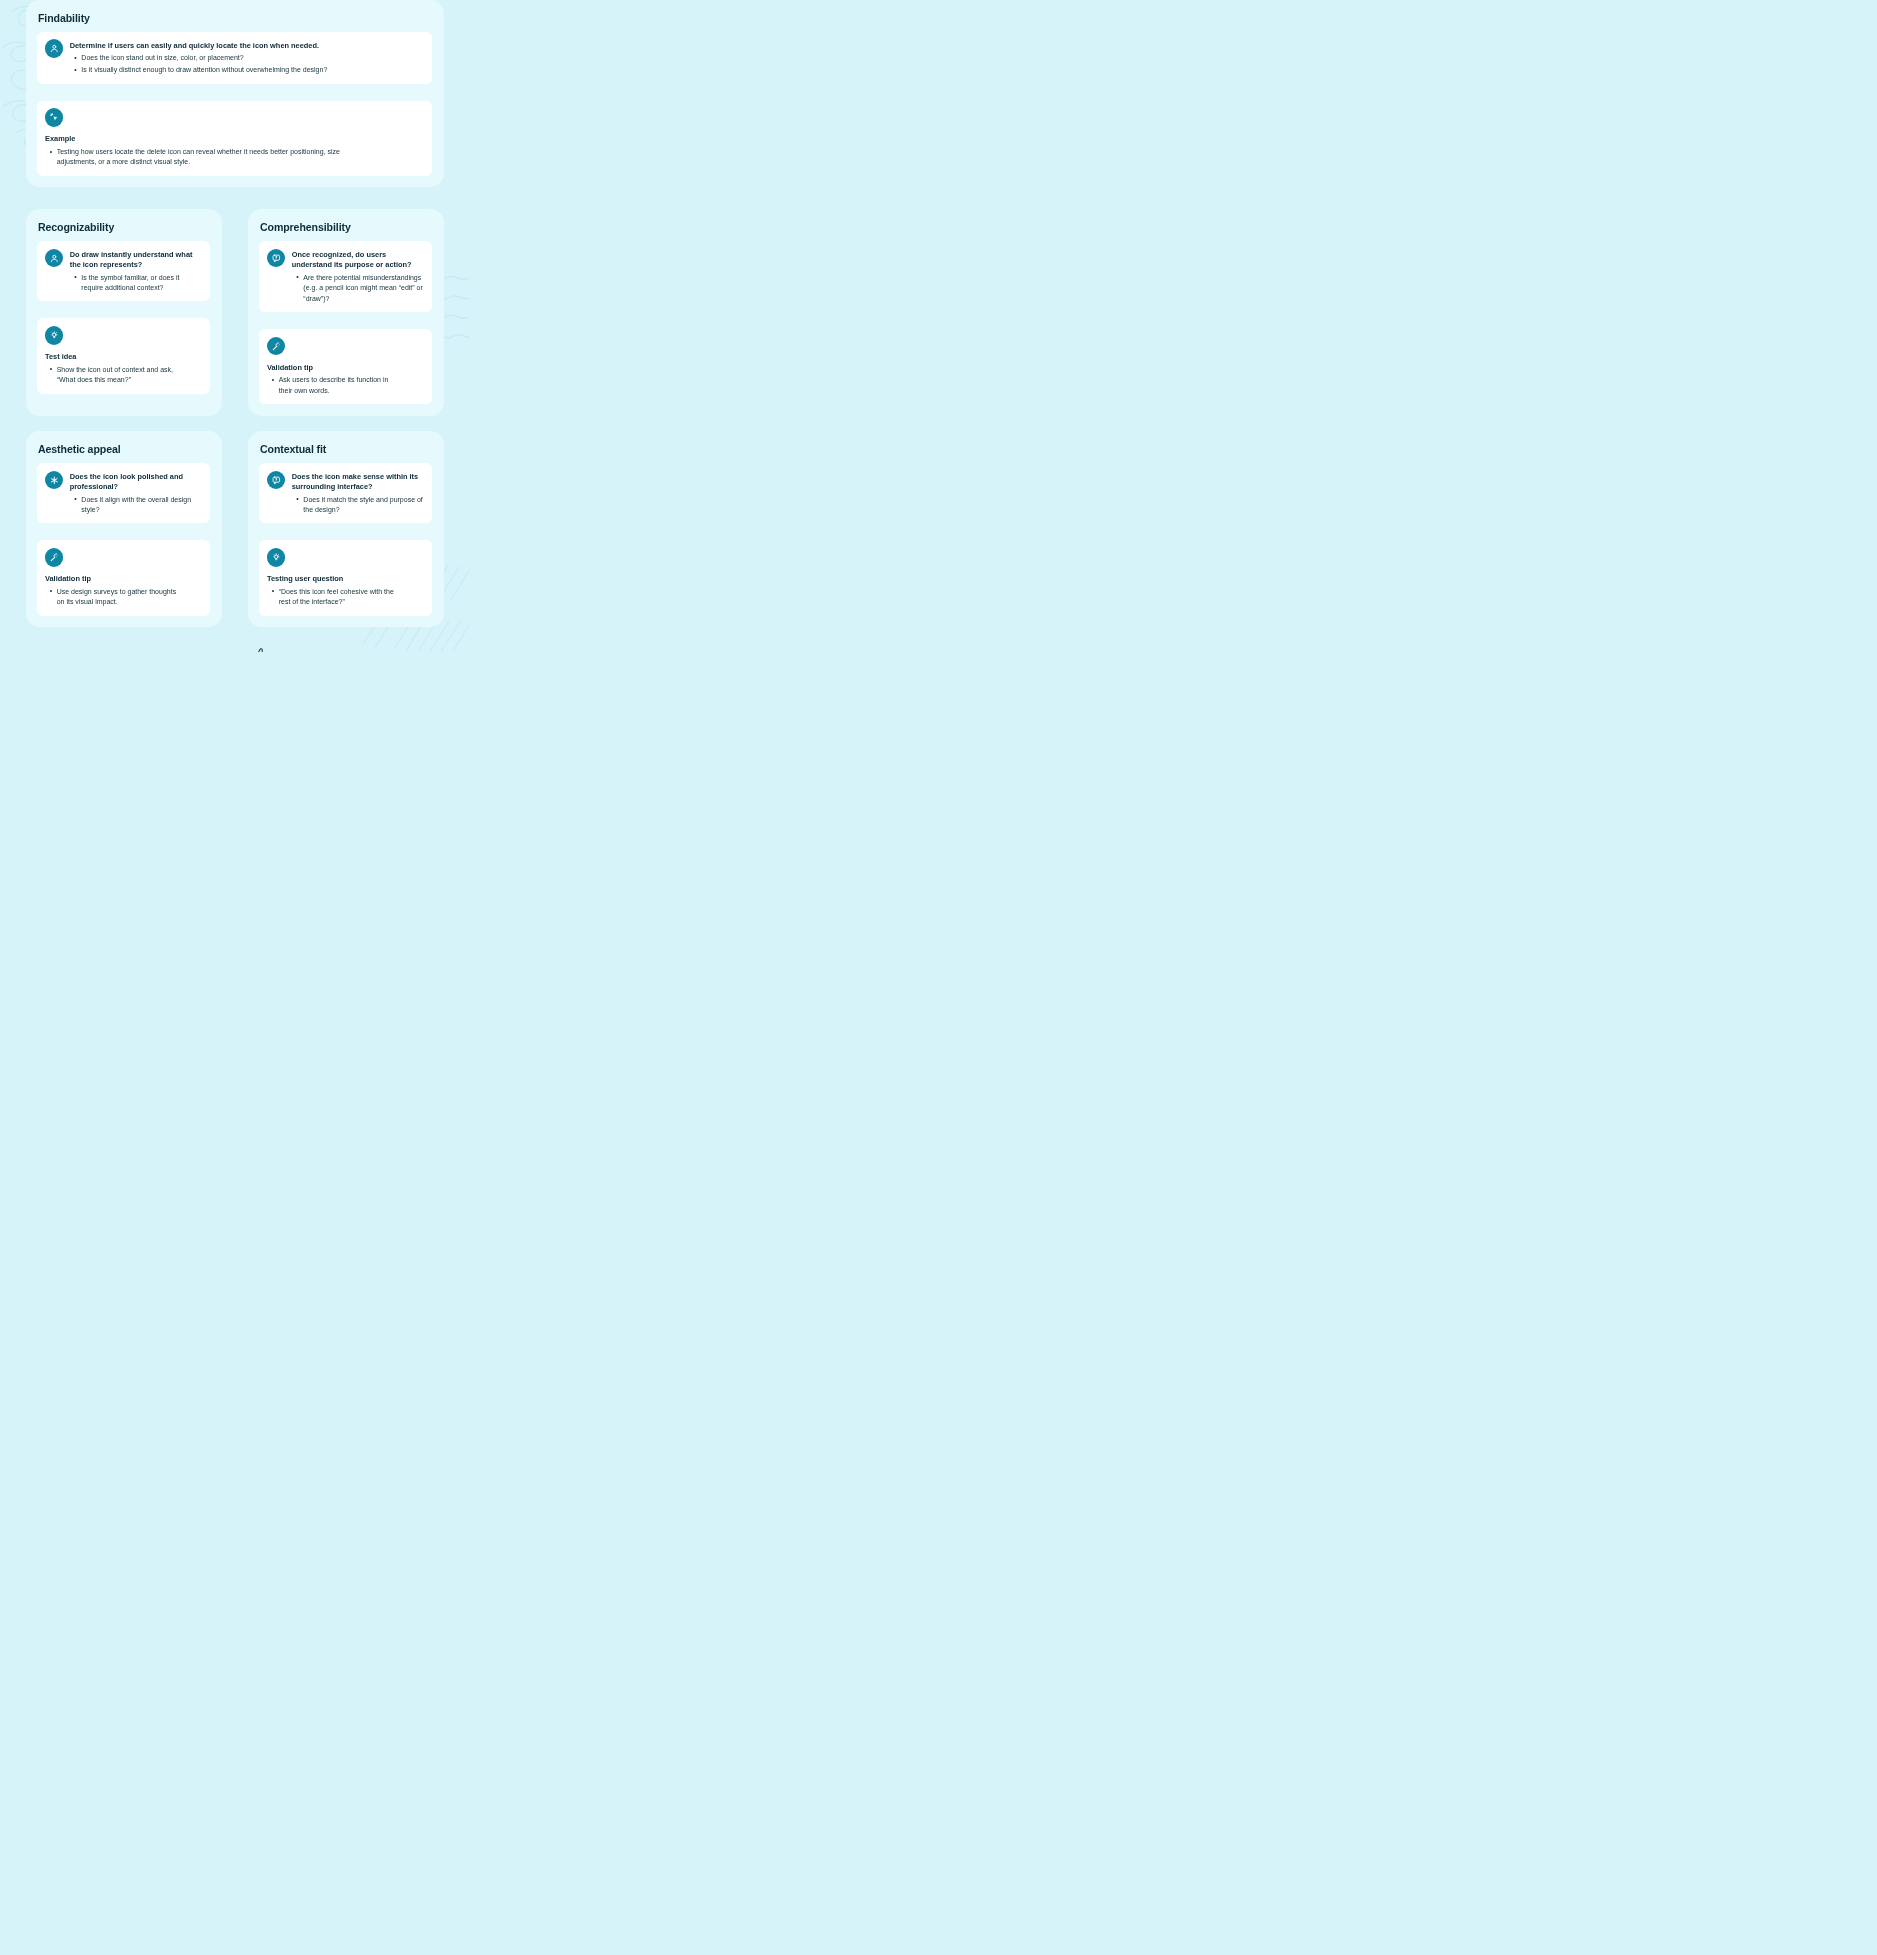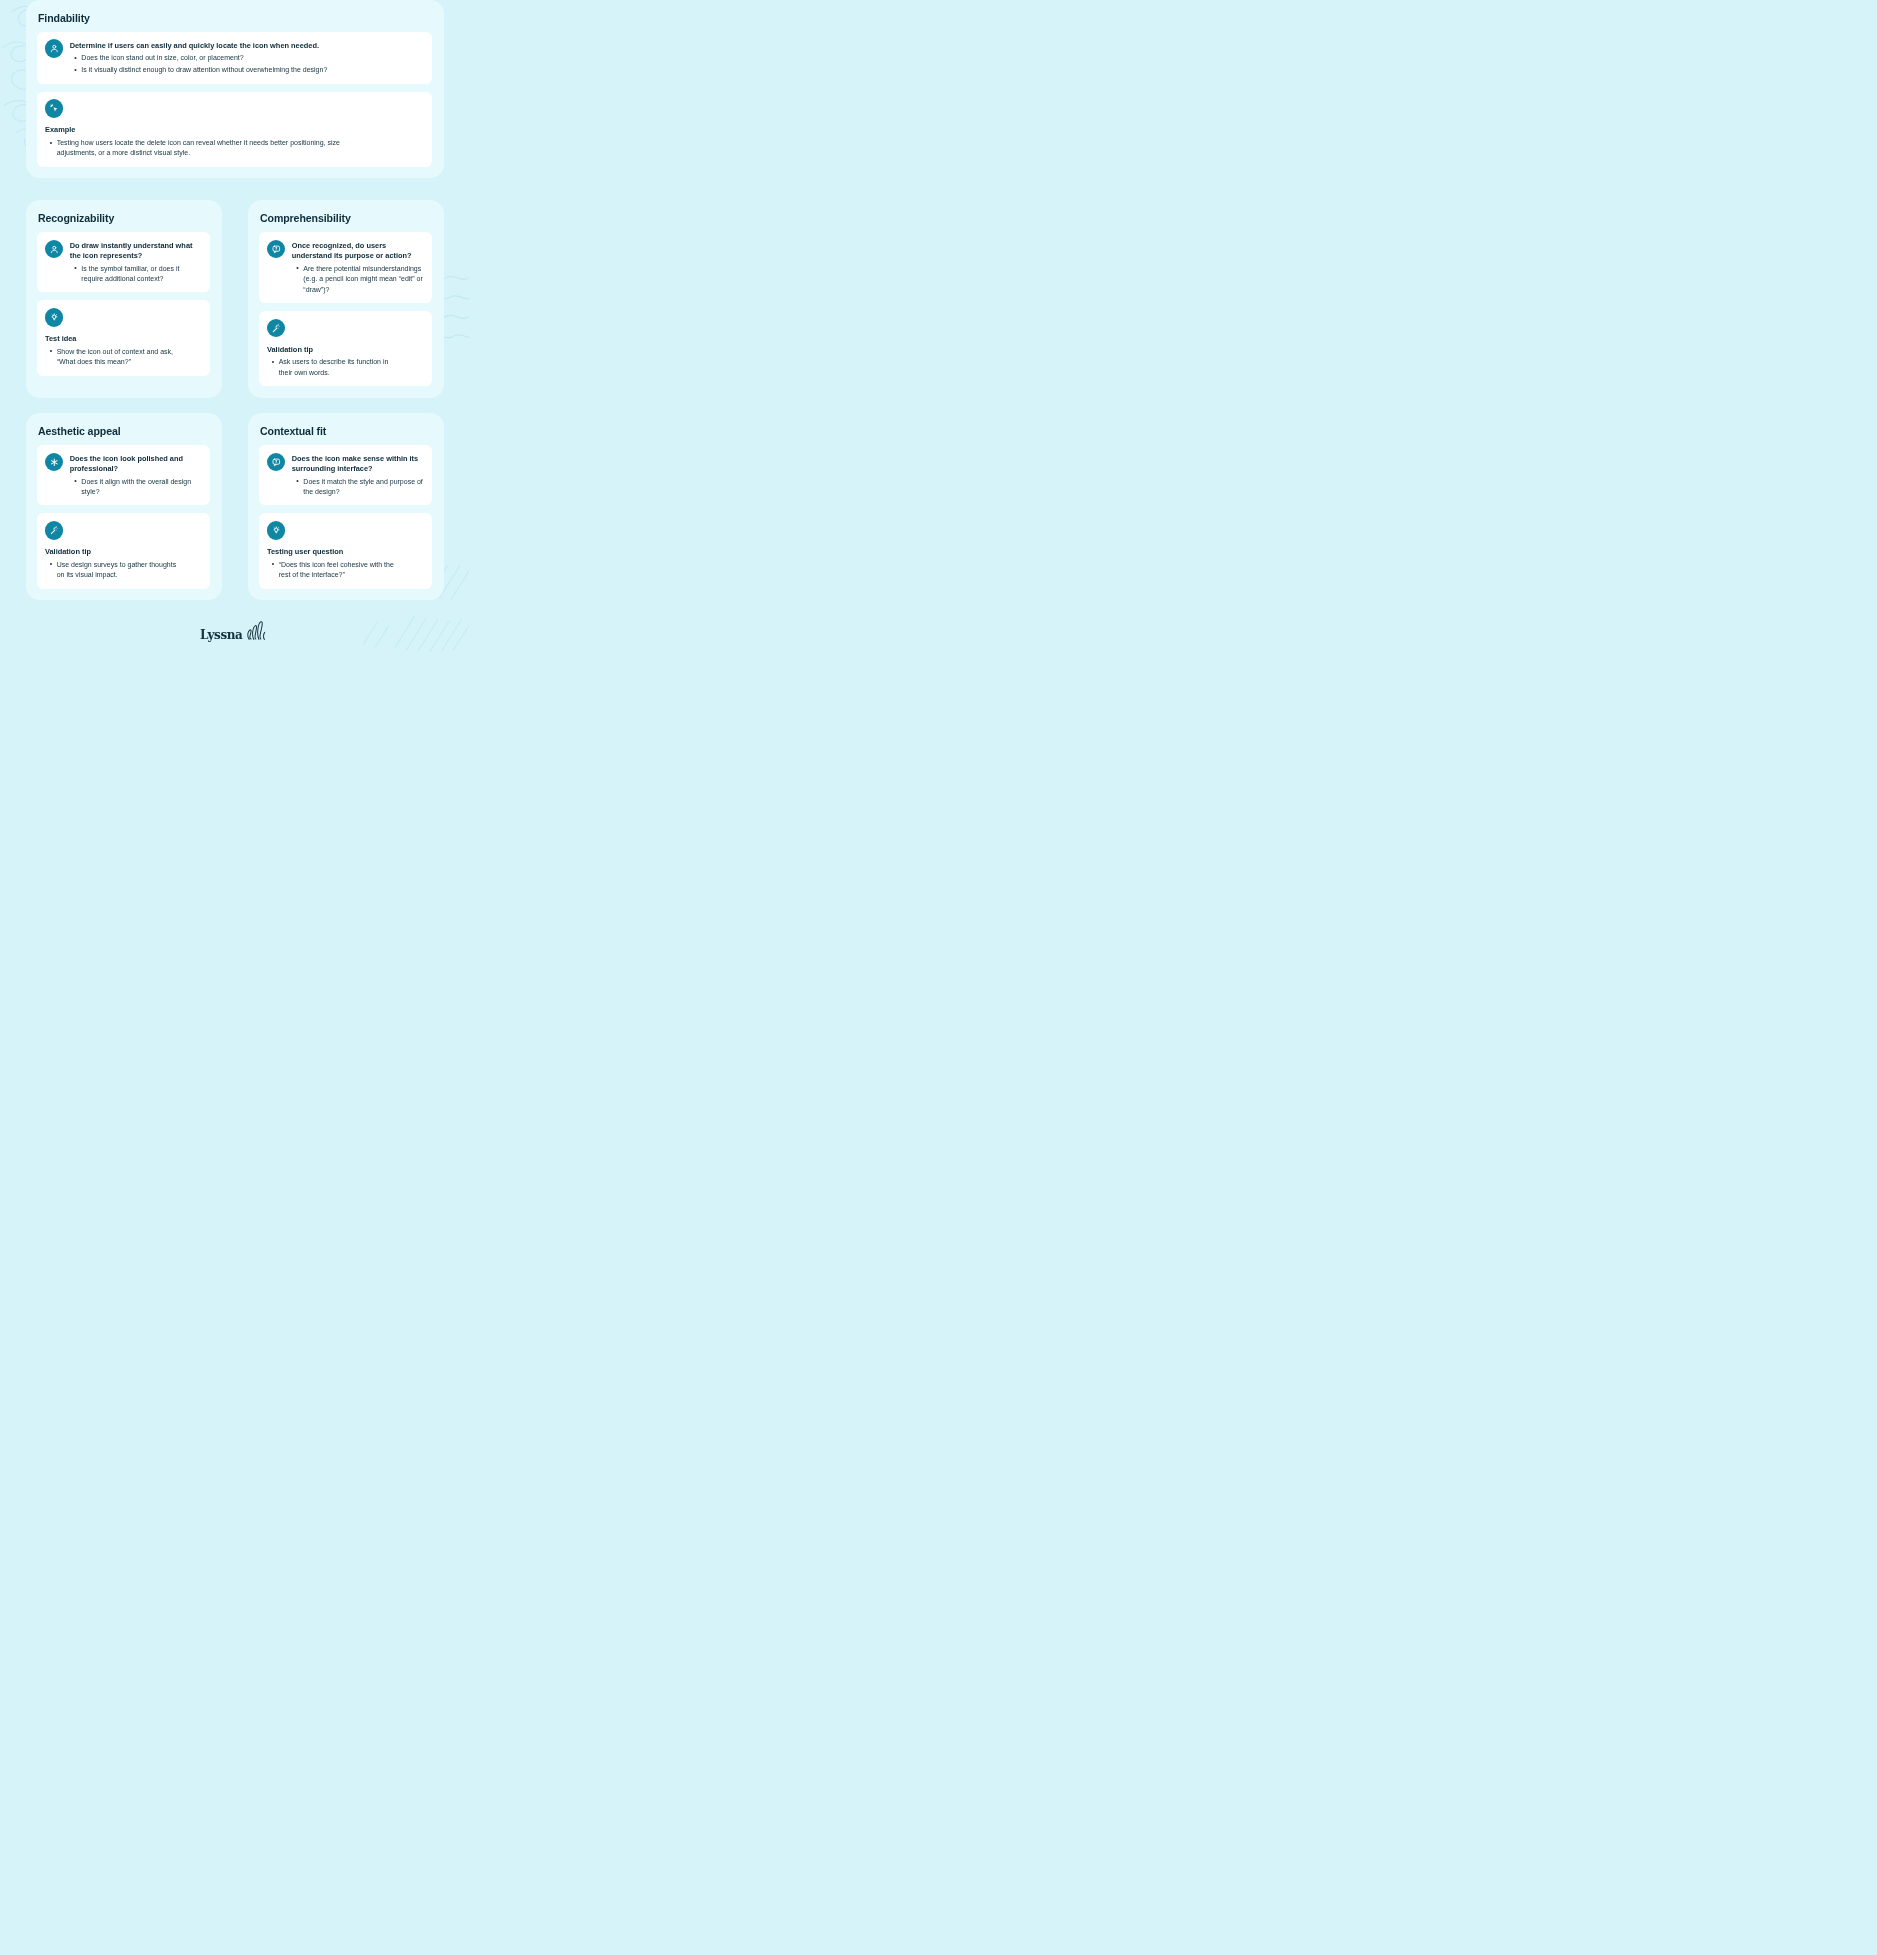--- a/index.html
+++ b/index.html
@@ -26,21 +26,21 @@
   .panel.full{margin-bottom:22px;}
   .row{display:grid;grid-template-columns:1fr 1fr;gap:26px;align-items:stretch;}
   .row-2{margin-bottom:15.6px;}
   .section-heading{
     font-size:10.6px;font-weight:700;color:#0E2C39;
     letter-spacing:-0.1px;margin:1.6px 0 7.8px 0.8px;
   }
   .card{
     background:#FFFFFF;border-radius:6.3px;
     padding:7.8px;display:flex;gap:6.3px;align-items:flex-start;
-    margin-bottom:8px;
+    margin-bottom:17px;
   }
   .card:last-child{margin-bottom:0;flex-direction:column;}
   .icon-circle{
     flex:none;width:18.4px;height:18.4px;border-radius:50%;
     background:#0E86A4;display:flex;align-items:center;justify-content:center;
   }
   .card-content{padding-top:1.2px;min-width:0;}
   .lead{
     font-size:7.4px;line-height:1.35;font-weight:700;color:#0E2B38;
     margin:0 0 2.7px 0;

